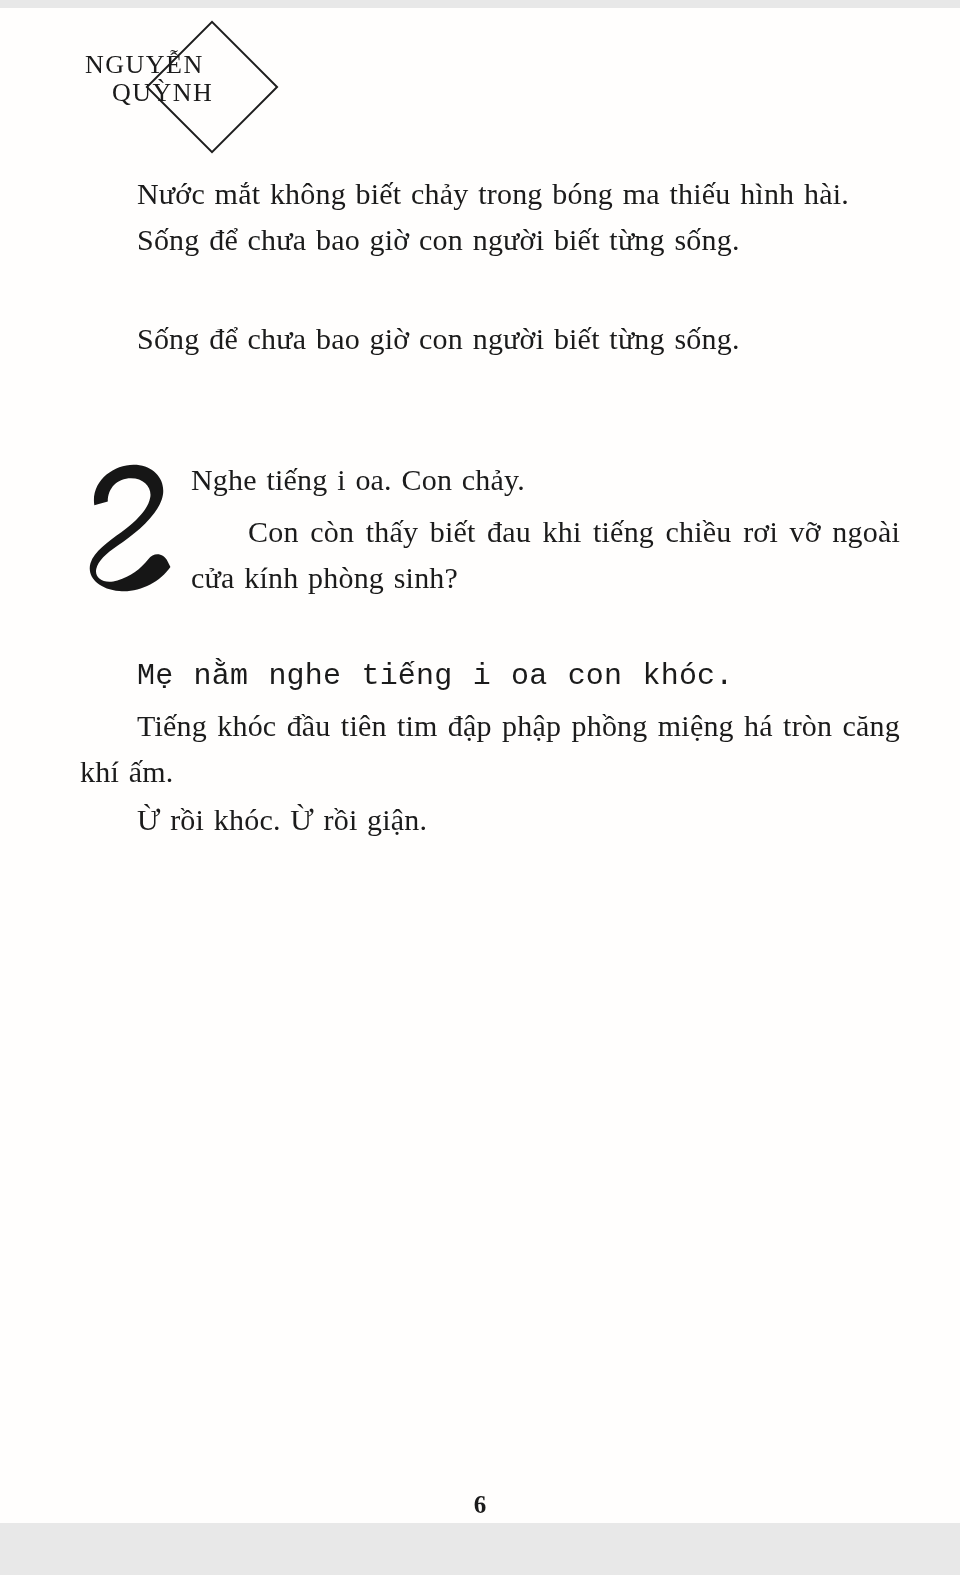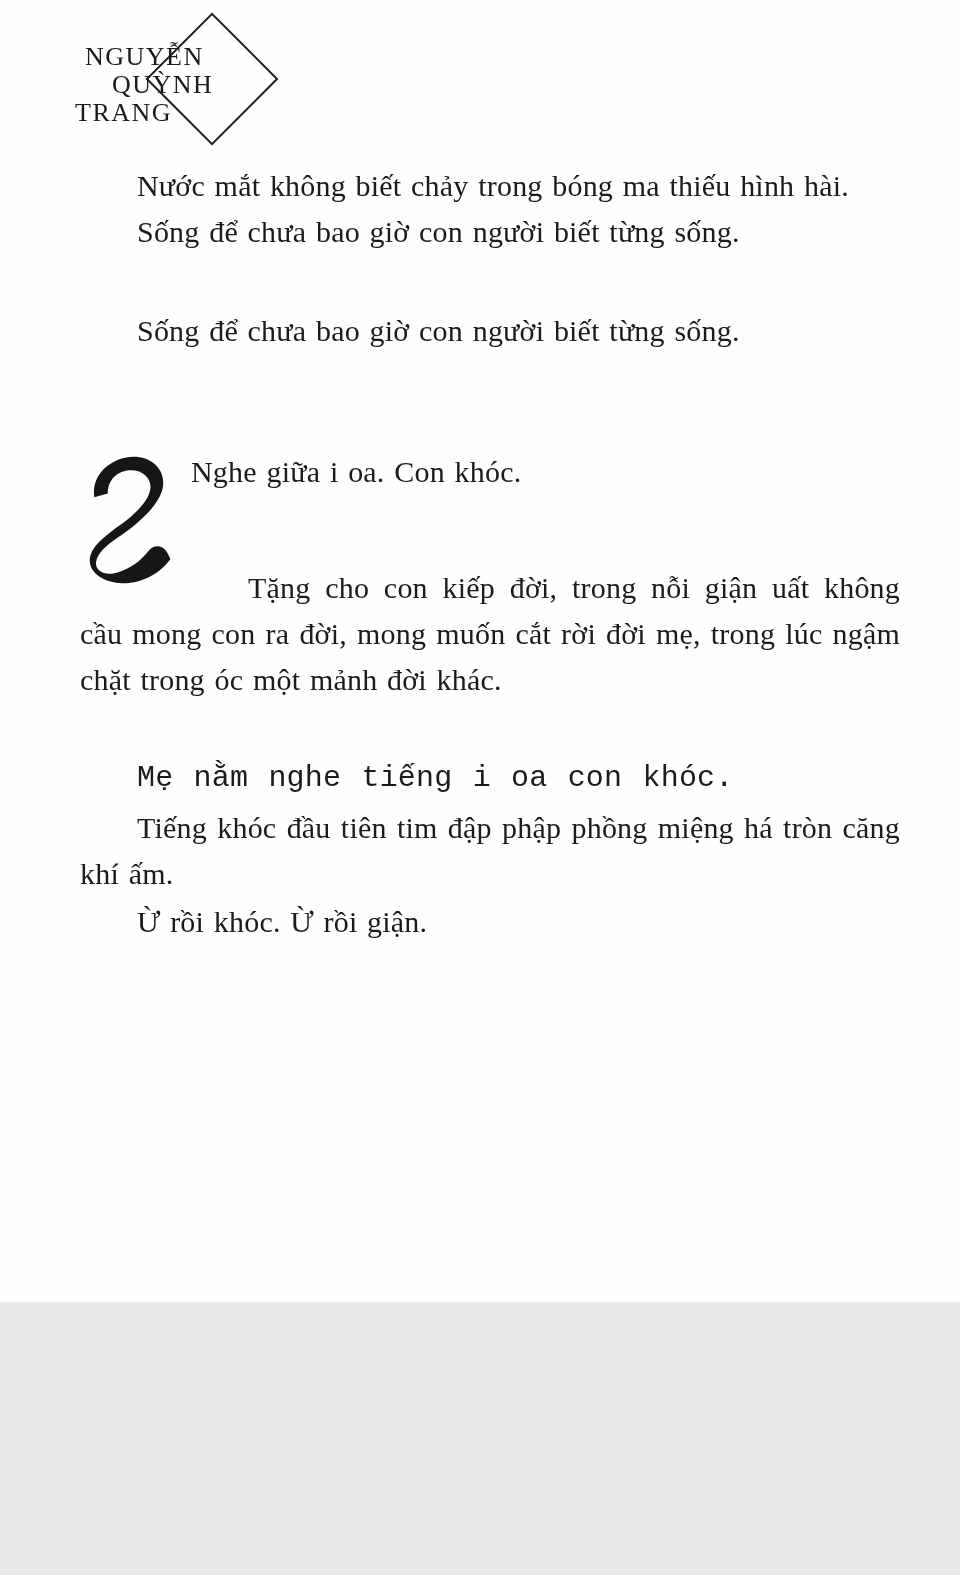--- a/index.html
+++ b/index.html
@@ -3,22 +3,22 @@
 <meta charset="utf-8">
 <style>
   html, body {
     margin: 0;
     padding: 0;
     background: #e8e8e8;
   }
   .page {
     position: relative;
     width: 960px;
-    height: 1302px;
-    margin: 0 auto;
+    height: 1515px;
+    margin: 8px auto;
     background: #fffefd;
     color: #1b1b1b;
     font-family: "Liberation Serif", "DejaVu Serif", serif;
     overflow: hidden;
   }
 
   
   .logo {
     position: absolute;
     top: 12px;
@@ -100,21 +100,20 @@
 </head>
 <body>
 
 <div class="page">
 
   <header class="logo">
     <div class="diamond"></div>
     <div class="logo-text">
       <div class="lt1">NGUYỄN</div>
       <div class="lt2">QUỲNH</div>
-      <div class="lt3">TRANG</div>
     </div>
   </header>
 
   <main class="content">
 
     <p class="indent">Nước mắt không biết chảy trong bóng ma thiếu hình hài.</p>
     <p class="indent">Sống để chưa bao giờ con người biết từng sống.</p>
 
 
     <p class="indent gap-refrain">Sống để chưa bao giờ con người biết từng sống.</p>
@@ -134,24 +133,24 @@
             L 93 110
             C 82 126, 60 137, 40 135
             C 18 133, 6 120, 10 106
             C 14 94, 28 84, 42 74
             C 58 62, 70 50, 72 38
             C 74 28, 66 18, 52 18
             C 38 18, 28 28, 28 42
             Z"></path>
         </svg>
       </span>
-      <p class="gap-small">Nghe giữa i oa. Con khóc.</p>
+      <p class="gap-small">Nghe tiếng i oa. Con chảy.</p>
     </div>
 
-    <p class="indent gap-tang">Tặng cho con kiếp đời, trong nỗi giận uất không cầu mong con ra đời, mong muốn cắt rời đời mẹ, trong lúc ngậm chặt trong óc một mảnh đời khác.</p>
+    <p class="indent gap-small">Con còn thấy biết đau khi tiếng chiều rơi vỡ ngoài cửa kính phòng sinh?</p>
 
     <p class="indent gap-menam">Mẹ nằm nghe tiếng i oa con khóc.</p>
     <p class="indent gap-tiny">Tiếng khóc đầu tiên tim đập phập phồng miệng há tròn căng khí ấm.</p>
     <p class="indent gap-urk">Ừ rồi khóc. Ừ rồi giận.</p>
 
   </main>
 
   <footer class="folio">
     <span>6</span>
   </footer>

